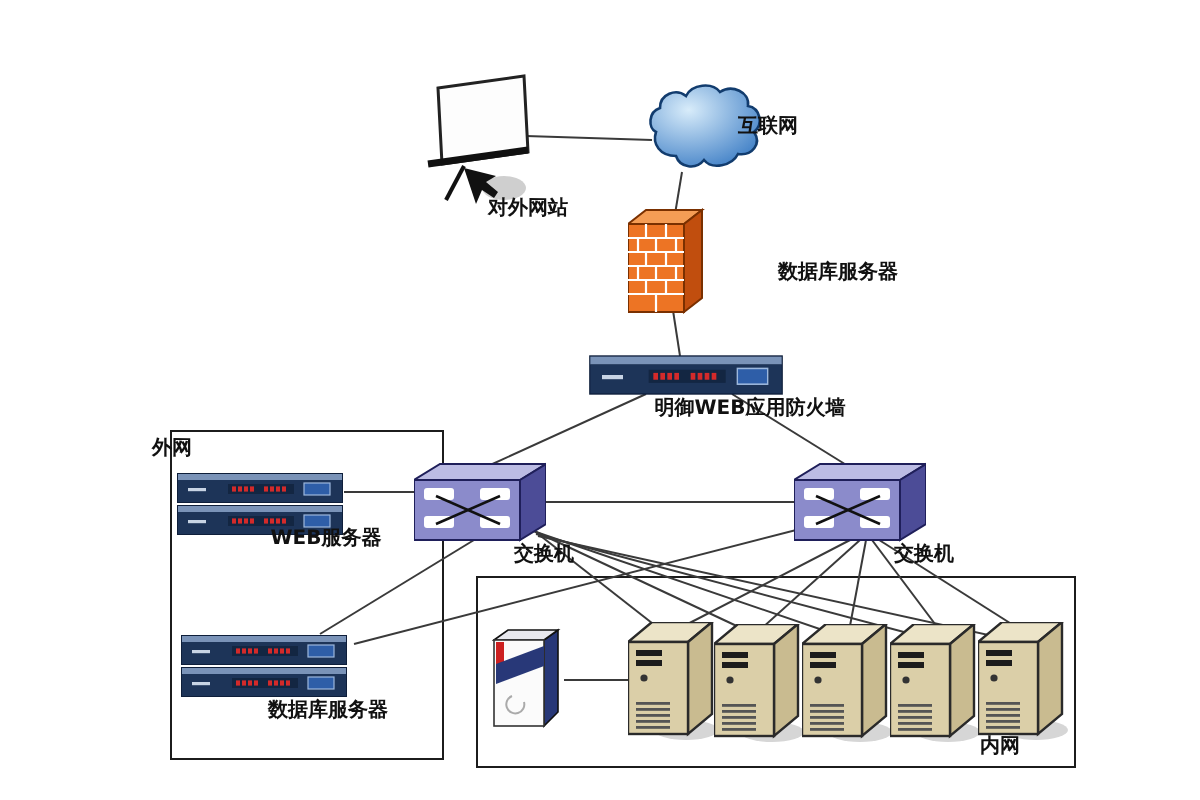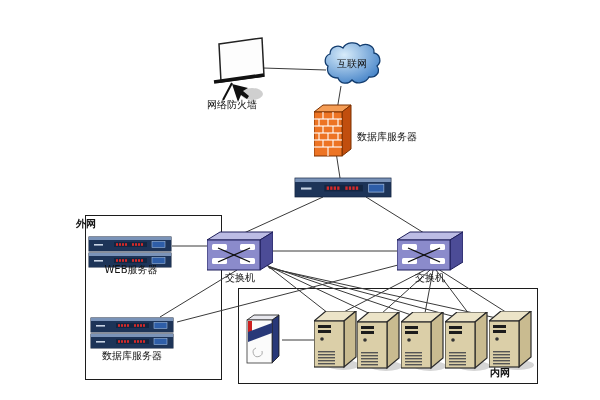--- a/index.html
+++ b/index.html
@@ -1,20 +1,20 @@
 <!DOCTYPE html>
 <html style="--line: #3a3a3a; --appliance-navy: #1d3458; --appliance-top: #7a93b8; --led-red: #d42a2a; --chip-blue: #2e5ea8; --switch-front: #8b8bcb; --switch-top: #bcbce4; --switch-side: #4c4c97; --firewall-front: #ed7424; --firewall-side: #c14e0e; --firewall-top: #f59d55; --cloud-light: #d8ecfa; --cloud-dark: #3f7fc6; --tower-front: #dbcfa8; --tower-top: #ece4c8; --tower-side: #c9bb90; --box-navy: #283878; --box-red: #cc2020;"><head>
 <meta charset="utf-8">
 <style>
   html,body{margin:0;padding:0;background:#ffffff;}
   #canvas{position:relative;width:600px;height:400px;background:#ffffff;overflow:hidden;
           font-family:"DejaVu Sans","Liberation Sans",sans-serif;}
   .zone{position:absolute;border:1.5px solid #1c1c1c;}
   .zone-label{position:absolute;font-size:10px;font-weight:bold;color:#111;}
-  .node-label{position:absolute;font-size:10px;font-weight:normal;color:#111;text-align:center;line-height:11px;}
+  .node-label{position:absolute;font-size:10px;font-weight:bold;color:#111;text-align:center;line-height:11px;margin-left:32px;}
   .node-label.left{text-align:left;}
   .node-label.small{font-size:7.5px;line-height:8.5px;white-space:pre-line;}
   .icon{position:absolute;}
   svg{display:block;}
   #edges{position:absolute;left:0;top:0;}
   #edges line{stroke:var(--line,#3a3a3a);stroke-width:1;}
 </style>
 </head>
 <body>
 
@@ -208,21 +208,22 @@
   <svg class="icon" style="left:445px;top:312px" width="46" height="60">
       <use href="#tower"></use>
     </svg>
   <svg class="icon" style="left:489px;top:311px" width="46" height="60">
       <use href="#tower"></use>
     </svg>
 
   <div class="zone-label" style="left:76px;top:217px;">外网</div>
   <div class="zone-label" style="left:490px;top:366px;">内网</div>
 
-  <div class="node-label" style="left:200px;top:99px;width:64px;">网络防火墙</div>
+  <div class="node-label" style="left:200px;top:99px;width:64px;">对外网站</div>
   <div class="node-label" style="left:327px;top:58px;width:50px;">互联网</div>
   <div class="node-label left" style="left:357px;top:131px;width:70px;">数据库服务器</div>
+  <div class="node-label" style="left:288px;top:199px;width:110px;">明御WEB应用防火墙</div>
   <div class="node-label" style="left:204px;top:272px;width:72px;">交换机</div>
   <div class="node-label" style="left:394px;top:272px;width:72px;">交换机</div>
   <div class="node-label" style="left:88px;top:264px;width:86px;">WEB服务器</div>
   <div class="node-label" style="left:86px;top:350px;width:92px;">数据库服务器</div>
 
 </div>
 
 </body></html>

